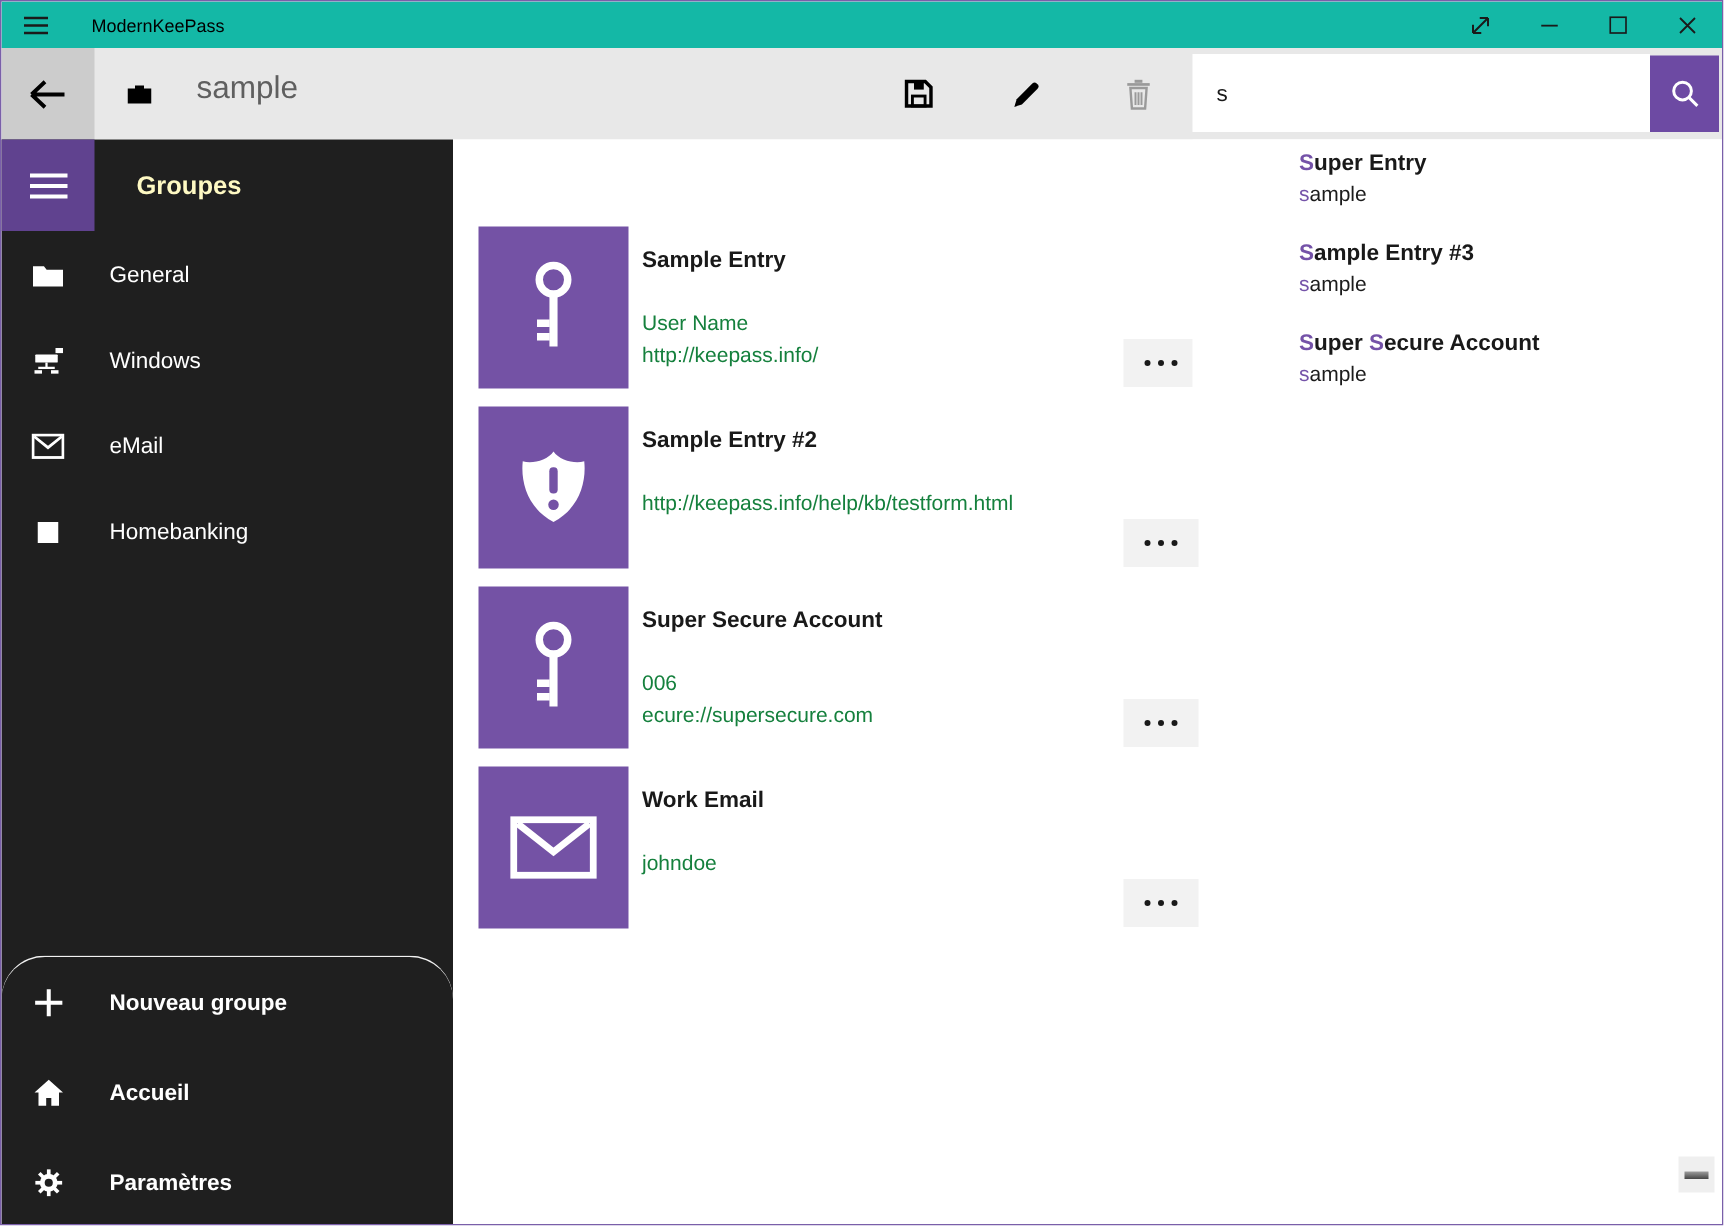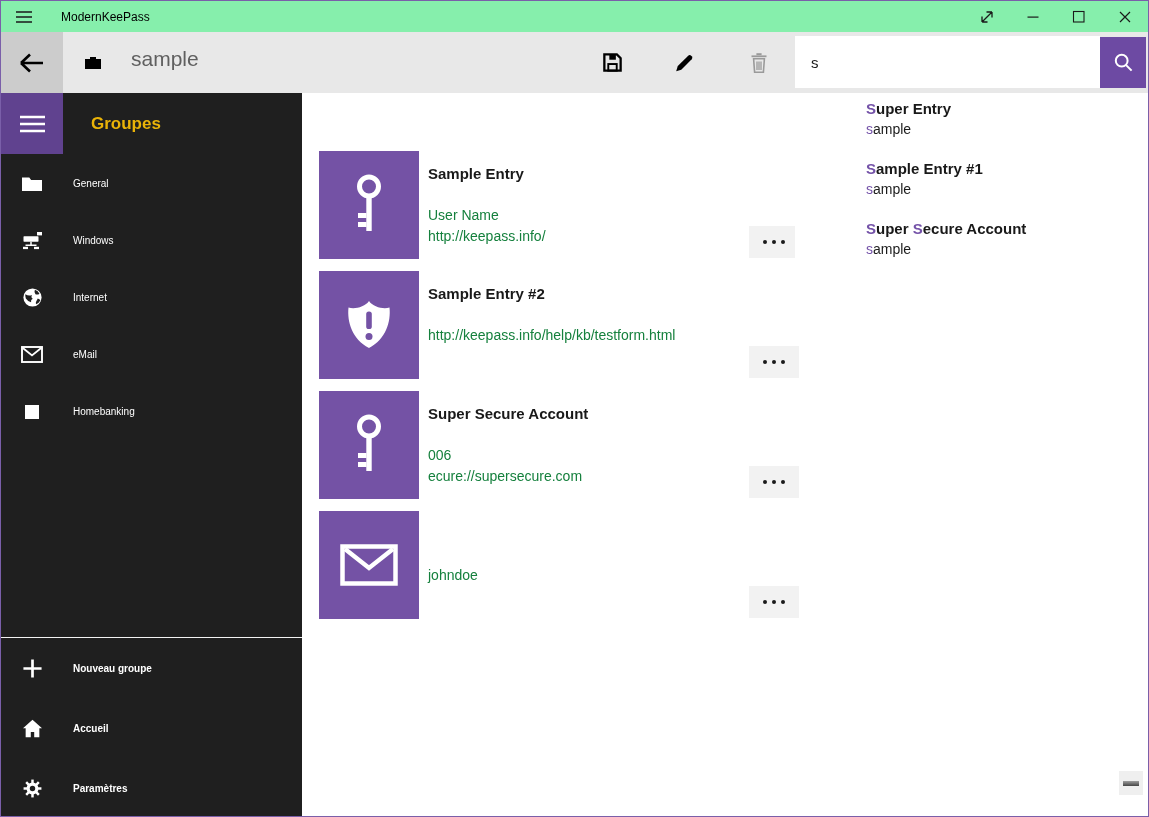--- a/index.html
+++ b/index.html
@@ -1,21 +1,21 @@
 <!DOCTYPE html>
 <html style="--accent_tile: #7452a5; --accent_nav: #60428f; --accent_search: #6d4aa3; --window_border: #7a5fa9; --highlight_text: #7452a8;"><head>
 <meta charset="utf-8">
 <style>
   * { margin:0; padding:0; box-sizing:border-box; }
   body { font-family:"Liberation Sans","DejaVu Sans",sans-serif; background:#fff; }
   .window { position:relative; width:1149px; height:817px; background:#fff;
             border:1px solid var(--window_border,#7a5fa9); overflow:hidden; }
 
   
-  .titlebar { position:absolute; left:0; top:0; width:100%; height:31px; background:#86efac;
+  .titlebar { position:absolute; left:0; top:0; width:100%; height:31px; background:#14b8a6;
               display:flex; align-items:center;text-align:center; }
   .tb-btn { width:46px; height:31px; display:flex; align-items:center; justify-content:center;
             background:transparent; border:none; cursor:pointer; }
   .tb-title { font-size:12px; color:#000; margin-left:14px; }
   .tb-controls { margin-left:auto; display:flex; }
 
   
   .appbar { position:absolute; left:0; top:31px; width:100%; height:61px; background:#e8e8e8; }
   .back-btn { position:absolute; left:0; top:0; width:62px; height:61px; background:#cccccc;
               border:none; display:flex; align-items:center; justify-content:center; cursor:pointer; }
@@ -29,26 +29,26 @@
                   padding:0 0 0 16px; font-family:inherit; }
   .search-btn { width:46px; height:51px; margin-top:1px; background:var(--accent_search,#6d4aa3);
                 border:none; display:flex; align-items:center; justify-content:center; cursor:pointer; }
 
   
   .sidebar { position:absolute; left:0; top:92px; width:301px; height:725px; background:#1f1f1f; }
   .nav-btn { position:absolute; left:0; top:0; width:62px; height:61px;
              background:var(--accent_nav,#60428f); border:none; display:flex; align-items:center;
              justify-content:center; cursor:pointer; }
   .pane-title { position:absolute; left:90px; top:0; height:61px; display:flex; align-items:center;
-                color:#eab308; font-size:17px; font-weight:700; }
+                color:#fef9c3; font-size:17px; font-weight:700; }
   .group-list { position:absolute; left:0; top:62px; width:100%; }
   .side-item { height:57px; display:flex; align-items:center; cursor:pointer; color:#fff; }
   .side-item .ic { width:24px; margin-left:19px; display:flex; justify-content:center; }
-  .side-item .lbl { margin-left:29px; font-size:10px; }
-  .side-commands { position:absolute; left:0; bottom:0; width:100%; border-top:1.5px solid #f2f2f2; }
+  .side-item .lbl { margin-left:29px; font-size:15px; }
+  .side-commands { position:absolute; left:0; bottom:0; width:100%; border-top:1.5px solid #f2f2f2;border-radius:29px; }
   .side-commands .side-item { height:60px; }
   .side-commands .lbl { font-weight:700; }
 
   
   .main { position:absolute; left:301px; top:92px; right:0; bottom:0; background:#fff; }
   .entries { position:absolute; left:17px; top:58px; }
   .entry { position:relative; width:482px; height:108px; margin-bottom:12px; cursor:pointer; }
   .tile { position:absolute; left:0; top:0; width:100px; height:108px;
           background:var(--accent_tile,#7452a5); display:flex; align-items:center; justify-content:center; }
   .e-text { position:absolute; left:109px; top:0; right:0; }
@@ -196,31 +196,20 @@
         <span class="ic">
           <svg width="21" height="18" viewBox="0 0 21 18">
             <rect x="15" y="0" width="5" height="3.4" fill="#fff"></rect>
             <rect x="1.5" y="4.3" width="15" height="5.4" rx="0.6" fill="#fff"></rect>
             <path d="M9 9.7 v3.6 M3.5 13.3 h11" stroke="#fff" stroke-width="1.5" fill="none"></path>
             <rect x="1" y="14.8" width="5" height="2.3" fill="#fff"></rect>
             <rect x="12" y="14.8" width="5" height="2.3" fill="#fff"></rect>
           </svg>
         </span>
         <span class="lbl">Windows</span>
-      </div>
-      <div class="side-item">
-        <span class="ic">
-          <svg width="21" height="21" viewBox="0 0 22 22">
-            <circle cx="11" cy="11" r="9.5" fill="#fff"></circle>
-            <path fill="#1f1f1f" d="M3.5 7.5 q3.5 2.2 7 0.8 q-1.5 2.6 0.8 4 q-2.4 1 -1.8 3.6 q-3.4 -0.6 -5.5 -3.8 q-0.8 -2.4 -0.5 -4.6 z"></path>
-            <path fill="#1f1f1f" d="M13.5 3 q3.5 1 4.8 4 q-2 1.6 -4.2 0.6 q-1.8 -1.8 -0.6 -4.6 z"></path>
-            <path fill="#1f1f1f" d="M16.5 12 q2 0.4 2.8 2 q-1.4 3 -4.6 4.2 q-0.6 -2 0.4 -3.6 q0.8 -1.4 1.4 -2.6 z"></path>
-          </svg>
-        </span>
-        <span class="lbl">Internet</span>
       </div>
       <div class="side-item">
         <span class="ic">
           <svg width="22" height="17" viewBox="0 0 22 17">
             <rect x="1" y="1" width="20" height="15" fill="none" stroke="#fff" stroke-width="1.9"></rect>
             <path d="M1.8 2 l9.2 7.4 L20.2 2" fill="none" stroke="#fff" stroke-width="1.9"></path>
           </svg>
         </span>
         <span class="lbl">eMail</span>
       </div>
@@ -352,20 +341,21 @@
       <div class="entry">
         <div class="tile">
           <span>
             <svg width="58" height="42" viewBox="0 0 58 42">
               <rect x="2.5" y="2.5" width="53" height="37" fill="none" stroke="#fff" stroke-width="4.5"></rect>
               <path d="M5 5 L29 24 L53 5" fill="none" stroke="#fff" stroke-width="4.5"></path>
             </svg>
           </span>
         </div>
         <div class="e-text">
+          <div class="e-title">Work Email</div>
           <div class="e-lines">
             <div>johndoe</div>
             <div></div>
           </div>
         </div>
         <button class="more-btn">
             <i></i>
             <i></i>
             <i></i>
           </button>
@@ -373,21 +363,21 @@
 
     </div>
   </div>
 
   <div class="suggestions">
     <div class="sugg-item">
       <div class="sugg-title"><span class="hl">S</span><span>uper Entry</span></div>
       <div class="sugg-sub"><span class="hl">s</span><span>ample</span></div>
     </div>
     <div class="sugg-item">
-      <div class="sugg-title"><span class="hl">S</span><span>ample Entry #1</span></div>
+      <div class="sugg-title"><span class="hl">S</span><span>ample Entry #3</span></div>
       <div class="sugg-sub"><span class="hl">s</span><span>ample</span></div>
     </div>
     <div class="sugg-item">
       <div class="sugg-title"><span class="hl">S</span><span>uper </span><span class="hl">S</span><span>ecure Account</span></div>
       <div class="sugg-sub"><span class="hl">s</span><span>ample</span></div>
     </div>
   </div>
 
   <button class="collapse-btn">
     <span class="dash"></span>

